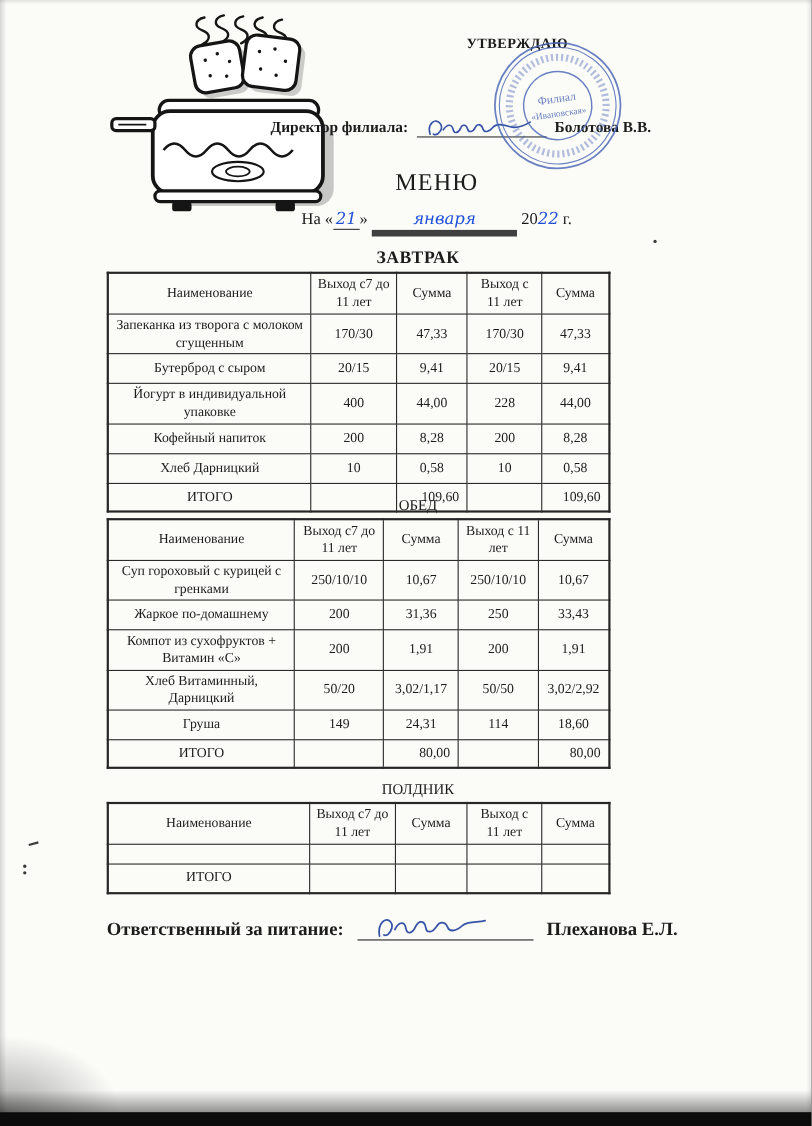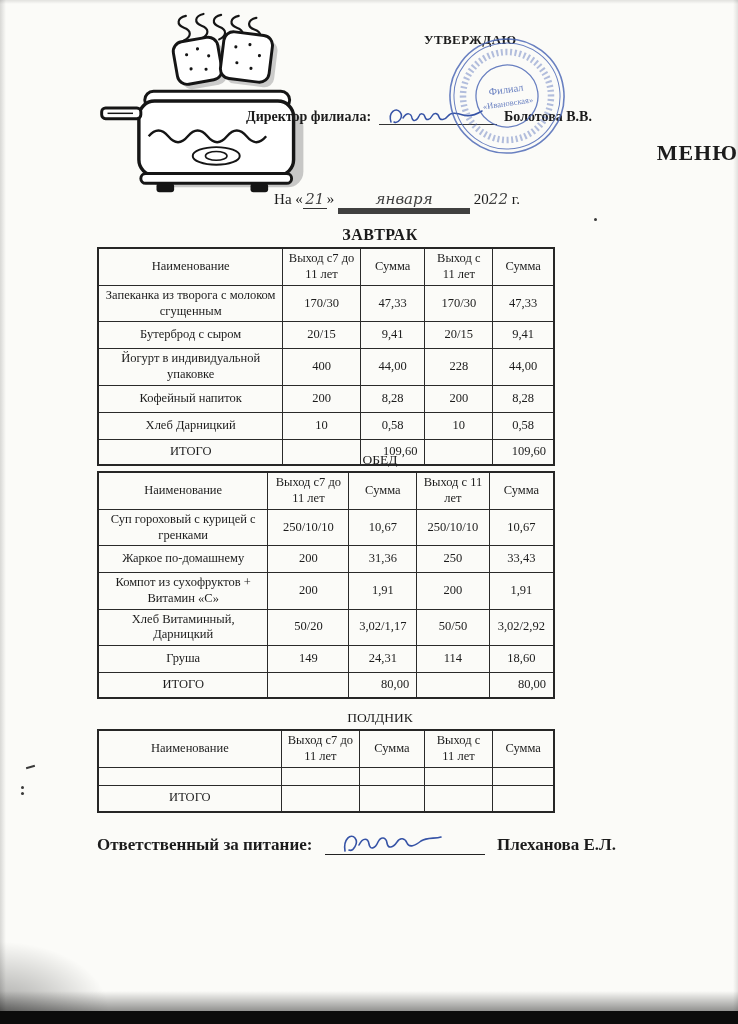--- a/index.html
+++ b/index.html
@@ -10,24 +10,24 @@
   }
   
   .toaster { position:absolute; left:86px; top:6px; }
   .approve { position:absolute; left:424px; top:32px; font-size:13px; font-weight:bold; letter-spacing:.4px; }
   .director-line { position:absolute; left:246px; top:106px; font-size:14px; font-weight:bold; white-space:nowrap; z-index:2; }
   .dir-sig-line { display:inline-block; width:118px; height:18px; border-bottom:1px solid #333;
                   position:relative; vertical-align:bottom; margin:0 4px; }
   .dir-sig-line svg { position:absolute; left:4px; bottom:-6px; }
   .stamp { position:absolute; left:447px; top:36px; width:120px; height:120px; z-index:3;
            opacity:.82; transform:rotate(-8deg); pointer-events:none; }
-  .doc-title { position:absolute; left:56px; right:0; top:140px; text-align:right;
-               font-size:22px; font-weight:bold; letter-spacing:1px; }
+  .doc-title { position:absolute; left:56px; right:0; top:153px; text-align:center;
+               font-size:22px; font-weight:normal; letter-spacing:1px; }
   .date-line { position:absolute; left:56px; right:0; top:190px; text-align:center; font-size:15px; }
-  .hw { font-family:"DejaVu Serif",serif; font-style:italic; color:#404040; }
+  .hw { font-family:"DejaVu Serif",serif; font-style:italic; color:#1d4ed8; }
   .date-day { display:inline-block; min-width:24px; border-bottom:1px solid #333; text-align:center; }
   .blank-month { display:inline-block; width:132px; border-bottom:6px solid #404040; text-align:center; }
   
   .section { position:absolute; left:97px; width:566px; }
   .sec-breakfast { top:226px; }
   .sec-lunch { top:452px; }
   .sec-snack { top:710px; }
   .section-title { text-align:center; margin:0 0 3px; }
   .title-big { font-size:16px; font-weight:bold; letter-spacing:.5px; }
   .title-small { font-size:13.5px; font-weight:normal; }

